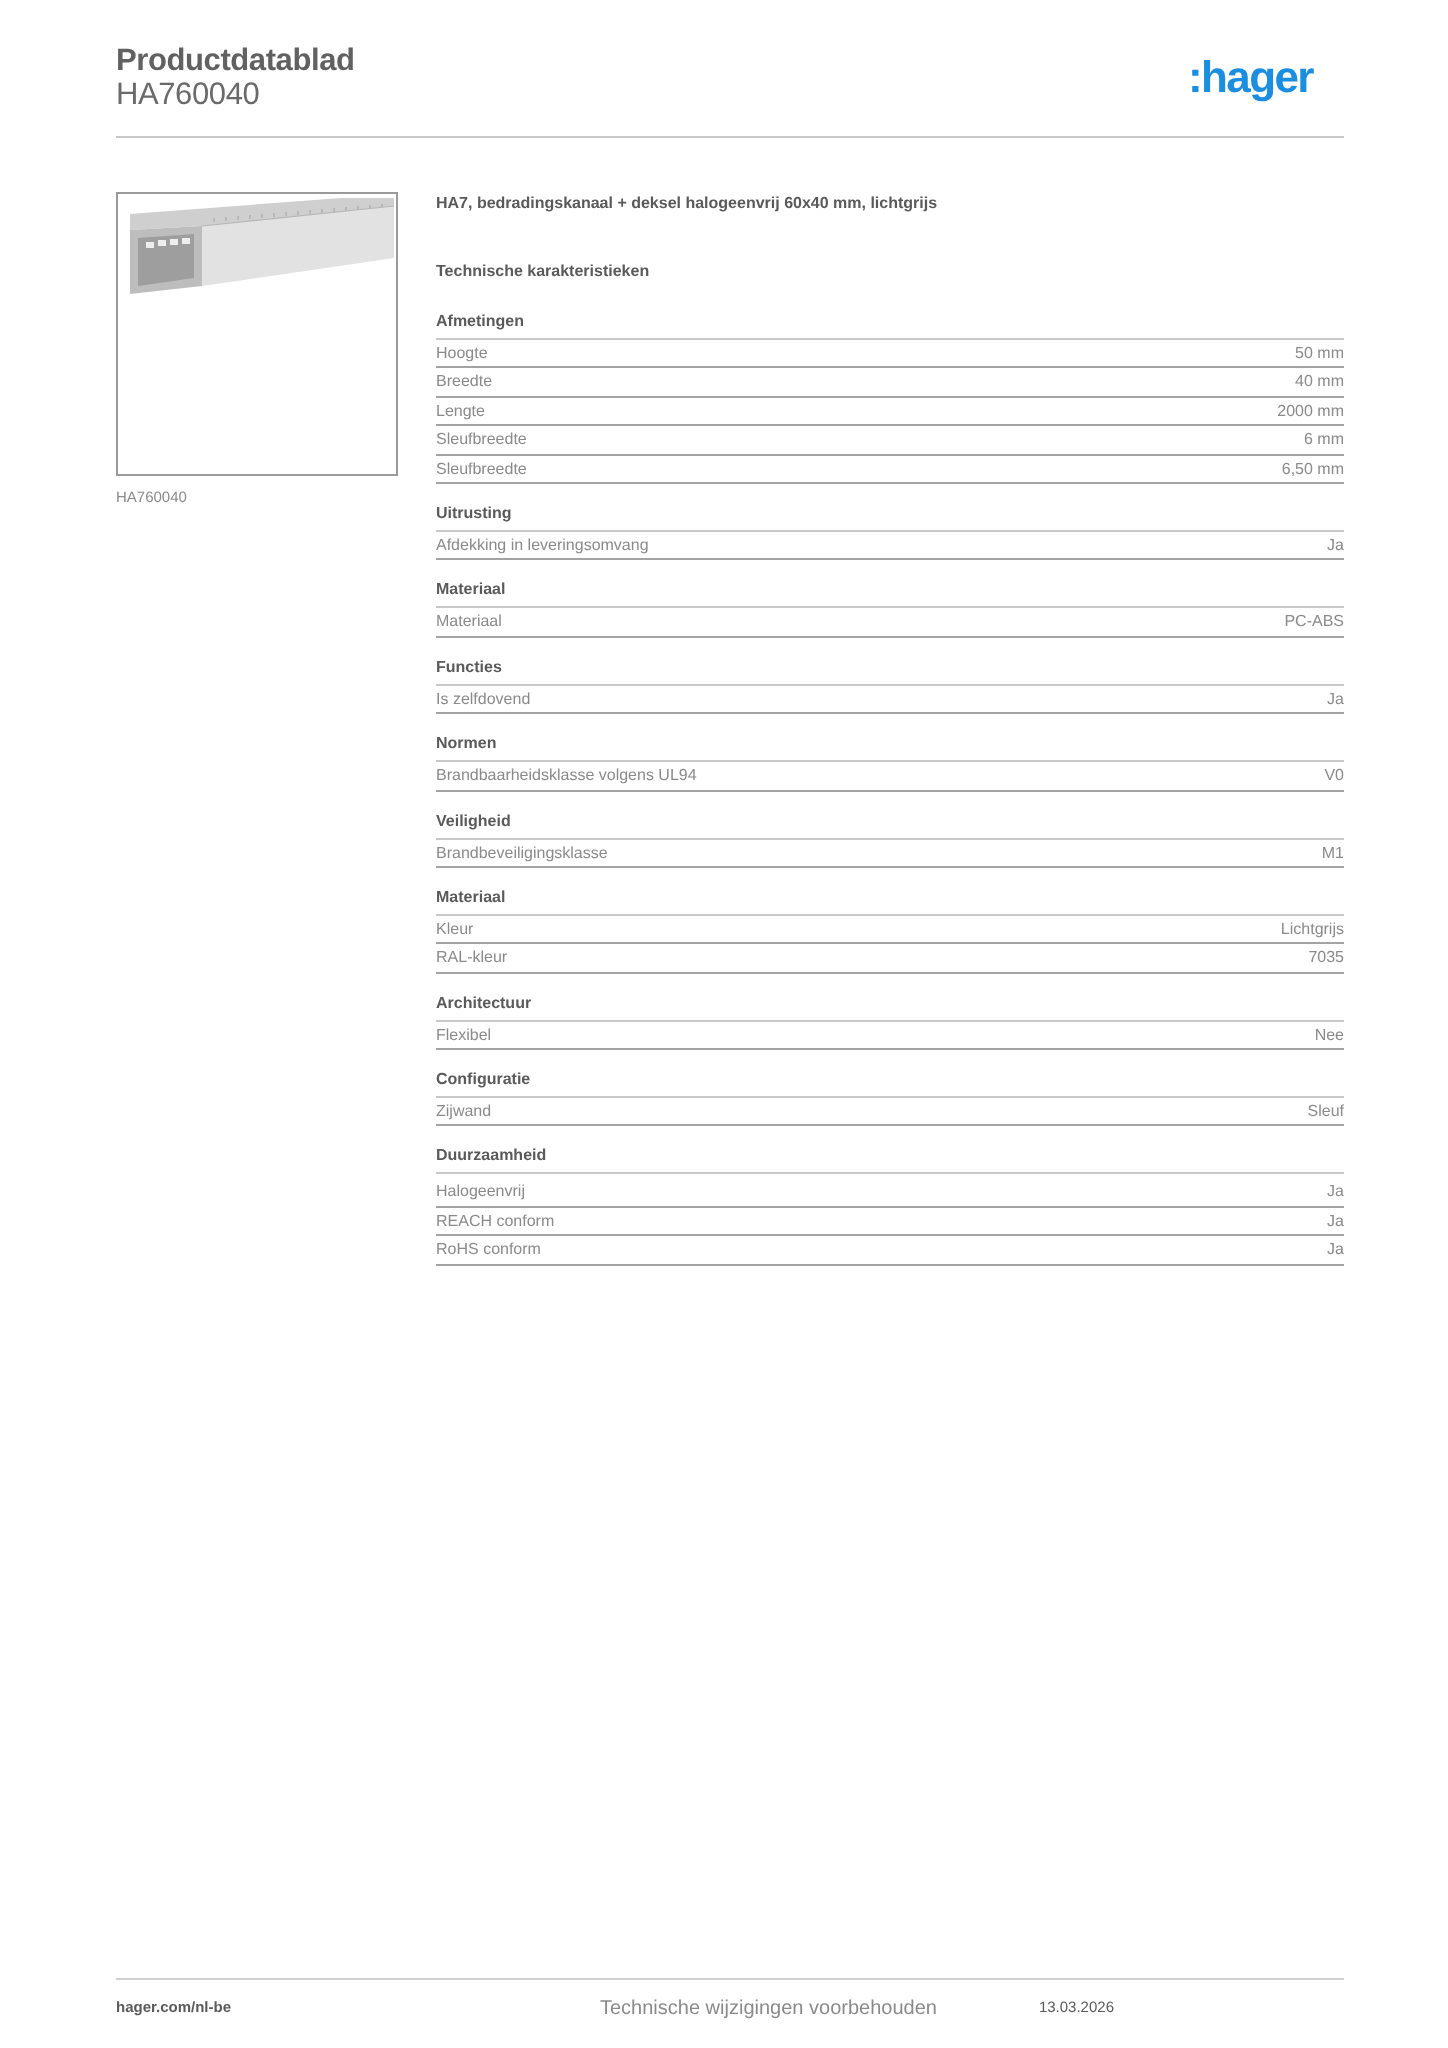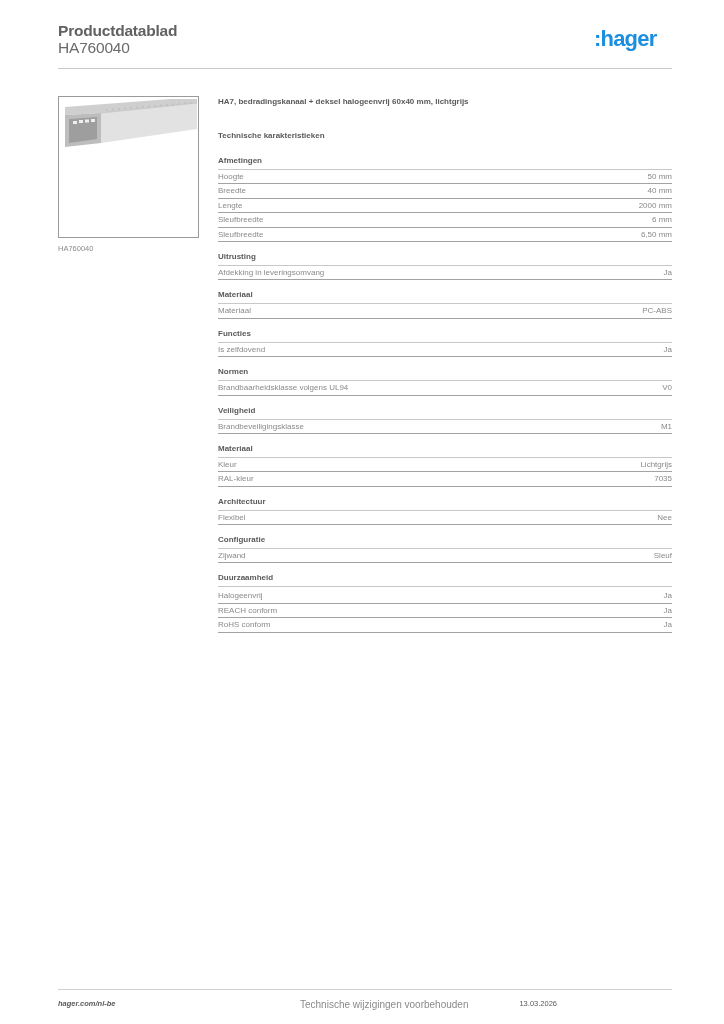--- a/index.html
+++ b/index.html
@@ -75,21 +75,21 @@
     }
     .spec-row .val { text-align: right; }
 
     
     .footer-rule {
       position: absolute; left: 58px; top: 989px; width: 614px; height: 1px;
       background: #d0d0d0;
     }
     .footer-left {
       position: absolute; left: 58px; top: 999px;
-      font-size: 7.5px; font-weight: bold; color: #5a5a5a; font-style: italic;
+      font-size: 7.5px; font-weight: bold; color: #5a5a5a;
     }
     .footer-center {
       position: absolute; left: 300px; top: 999px;
       font-size: 10px; color: #8a8a8a;
     }
     .footer-right {
       position: absolute; right: 52px; top: 999px;
       font-size: 7.5px; font-weight: normal; color: #5a5a5a;
     }
   </style>

